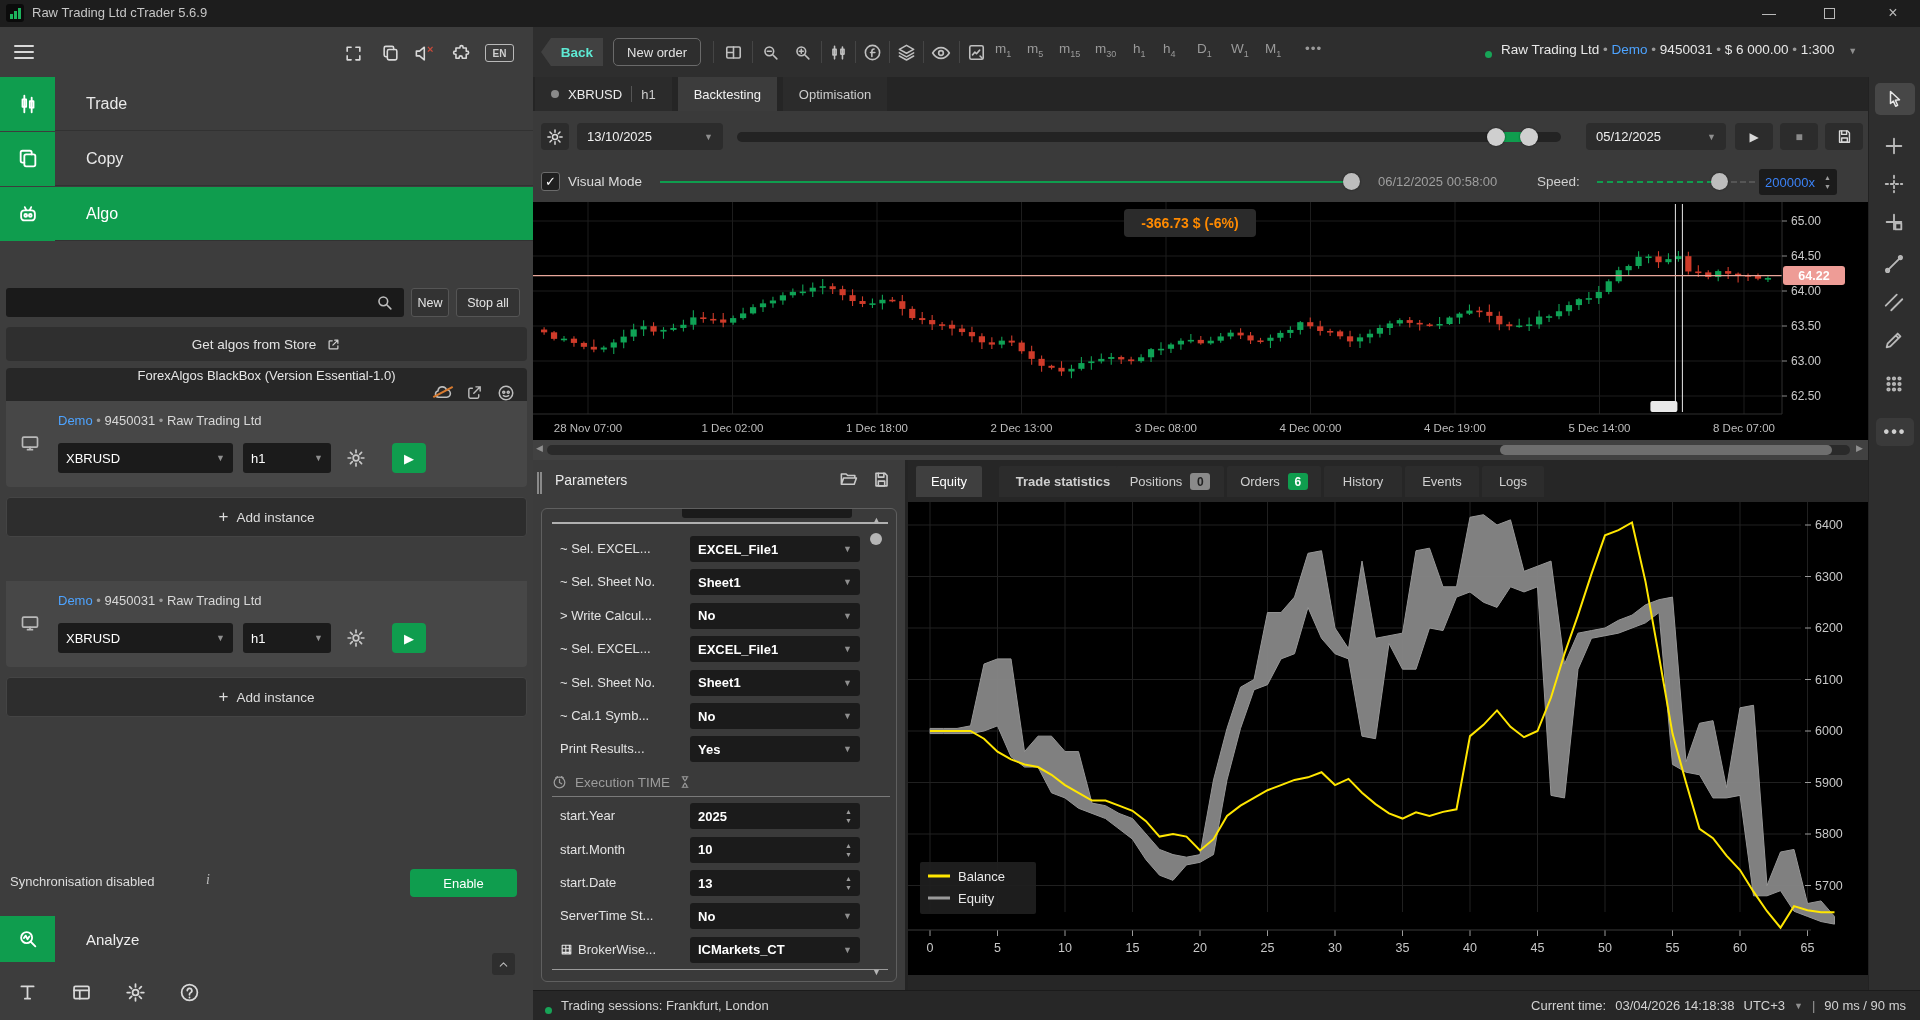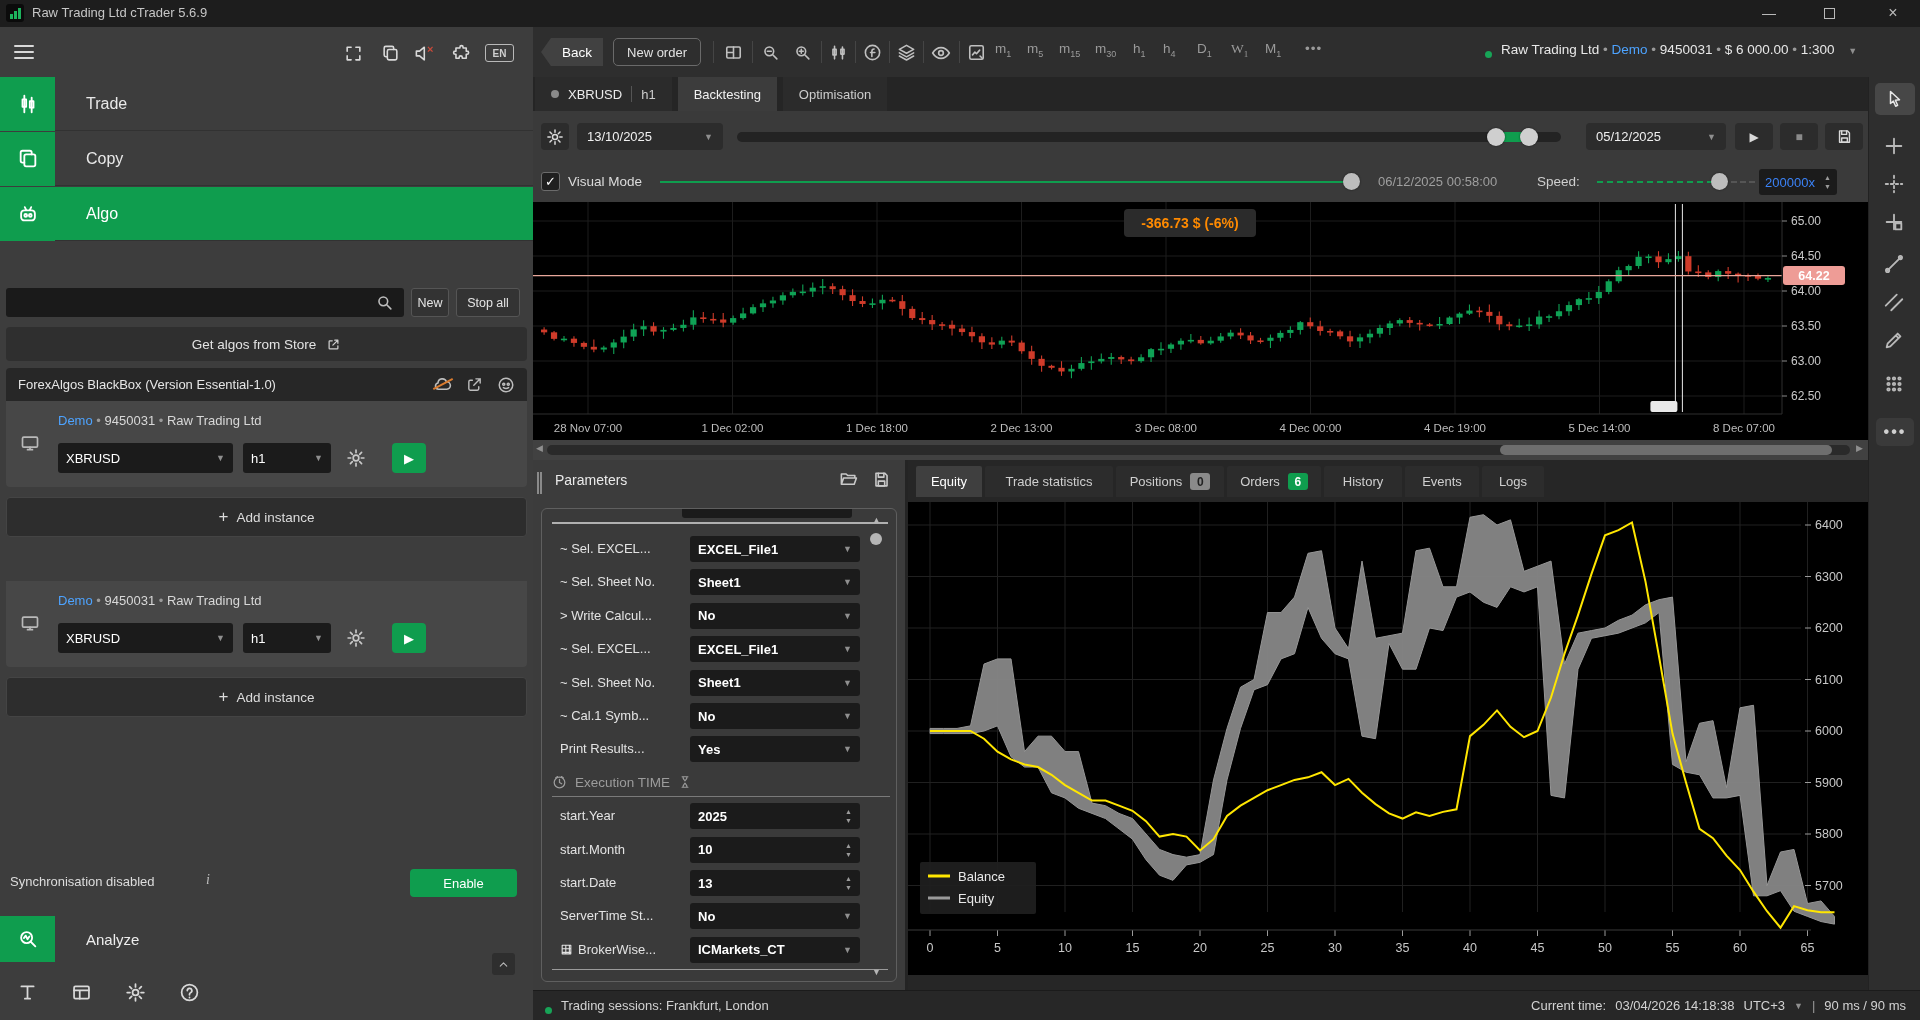--- a/index.html
+++ b/index.html
@@ -19,33 +19,33 @@
   .sbicon{color:#d9d9d9;}
   .navrow{left:0;width:533px;height:54px;background:#3d3d3d;display:flex;align-items:center;border-bottom:1px solid #323232;}
   .navrow .nico{width:55px;height:54px;background:#0f9d4e;display:flex;align-items:center;justify-content:center;color:#fff;flex:0 0 auto;}
   .navrow .nlab{margin-left:31px;font-size:16px;color:#e9e9e9;}
   .navrow.active{background:#0f9d4e;}
   .navrow.active .nlab{color:#fff;}
   .stab{height:33px;background:#2f2f2f;color:#c9c9c9;font-size:12.5px;display:flex;align-items:center;justify-content:center;border-bottom:3px solid transparent;}
   .stab.active{color:#fff;font-weight:bold;border-bottom:3px solid #0f9d4e;}
   #searchInput{left:6px;top:261px;width:398px;height:29px;background:#1a1a1a;border:none;border-radius:3px;color:#ddd;padding:0 32px 0 10px;font-size:13px;outline:none;}
   .sbtn{background:#333;border:1px solid #555;border-radius:3px;color:#e4e4e4;font-size:12.5px;display:flex;align-items:center;justify-content:center;}
-  .cardhead{left:6px;width:521px;height:33px;background:#272727;border-radius:4px 4px 0 0;color:#e6e6e6;font-size:13px;display:flex;align-items:center;padding:0 12px;}
+  .cardhead{left:6px;width:521px;height:33px;background:#272727;border-radius:4px 4px 0 0;color:#e6e6e6;font-size:13px;display:flex;align-items:center;padding:0 12px;flex-direction:column;}
   .cardhead .hicons{margin-left:auto;display:flex;gap:14px;align-items:center;color:#bdbdbd;}
   .inst{left:6px;width:521px;height:86px;background:#474747;border-radius:0 0 4px 4px;}
   .addinst{left:6px;width:521px;height:40px;background:#2d2d2d;border:1px solid #444;border-radius:4px;color:#dcdcdc;font-size:13.5px;display:flex;align-items:center;justify-content:center;gap:8px;}
   .sel{background:#1b1b1b;border-radius:3px;color:#fff;font-size:13px;display:flex;align-items:center;padding:0 8px;}
   .sel .caret{margin-left:auto;}
   .caret{color:#8f8f8f;font-size:9px;}
   .cloudslash{position:relative;display:block;}
   .cloudslash:after{content:"";position:absolute;left:-1px;top:8px;width:22px;height:2px;background:#d97b2f;transform:rotate(-28deg);}
   
   #main{left:533px;top:27px;width:1335px;height:963px;background:#3a3a3a;}
   #toolbar{left:0;top:0;width:1387px;height:50px;background:#2e2e2e;color:#c9c9c9;}
-  #backBtn{left:8px;top:11px;width:62px;height:28px;background:#414141;color:#ffffff;font-size:13.5px;display:flex;align-items:center;justify-content:center;padding-left:10px;clip-path:polygon(16% 0,100% 0,100% 100%,16% 100%,0 50%);}
+  #backBtn{left:8px;top:11px;width:62px;height:28px;background:#414141;color:#5eead4;font-size:13.5px;display:flex;align-items:center;justify-content:center;padding-left:10px;clip-path:polygon(16% 0,100% 0,100% 100%,16% 100%,0 50%);font-weight:bold;}
   #newOrderBtn{left:80px;top:11px;width:88px;height:28px;border:1px solid #6a6a6a;border-radius:5px;color:#e2e2e2;font-size:13px;display:flex;align-items:center;justify-content:center;background:#2e2e2e;}
   .tbico{top:16px;color:#c0c0c0;}
   .tbsep{top:14px;width:1px;height:22px;background:#454545;}
   .tf{top:14px;color:#9a9a9a;font-size:13.5px;}
   .tf sub{font-size:9px;}
   #chartTabsBar{left:0;top:50px;width:1335px;height:34px;background:#252525;display:flex;align-items:stretch;}
   .ctab{display:flex;align-items:center;font-size:13px;color:#cdcdcd;padding:0 16px;background:#2b2b2b;margin-right:6px;}
   .ctab.active{background:#3c3c3c;color:#f2f2f2;}
   #btRow{left:0;top:84px;width:1335px;height:51px;background:#3a3a3a;}
   .sqbtn{background:#2c2c2c;border-radius:4px;color:#d9d9d9;display:flex;align-items:center;justify-content:center;}
@@ -513,21 +513,21 @@
           </svg>
         </span>
       <div id="tfGroup">
           <span class="tf abs" style="left: 462px;"><span>m</span><sub>1</sub></span>
           <span class="tf abs" style="left: 494px;"><span>m</span><sub>5</sub></span>
           <span class="tf abs" style="left: 526px;"><span>m</span><sub>15</sub></span>
           <span class="tf abs" style="left: 562px;"><span>m</span><sub>30</sub></span>
           <span class="tf abs" style="left: 600px;"><span>h</span><sub>1</sub></span>
           <span class="tf abs" style="left: 630px;"><span>h</span><sub>4</sub></span>
           <span class="tf abs" style="left: 664px;"><span>D</span><sub>1</sub></span>
-          <span class="tf abs" style="left: 698px; font-family: Liberation Serif, serif;"><span>W</span><sub>1</sub></span>
+          <span class="tf abs" style="left: 698px;"><span>W</span><sub>1</sub></span>
           <span class="tf abs" style="left: 732px;"><span>M</span><sub>1</sub></span>
         </div>
       <span class="tf abs" style="left:772px;letter-spacing:1px">•••</span>
       <div class="abs" style="left:952px;top:17px"><span class="gdot"></span></div>
       <div class="abs" style="left:968px;top:15px;font-size:13.5px;color:#e8e8e8;white-space:nowrap">
         <span>Raw Trading Ltd</span>
         <span class="dim">•</span>
         <span style="color:#4da3ff">Demo</span>
         <span class="dim">•</span>
         <span>9450031</span>
@@ -1035,21 +1035,21 @@
           <span class="abs" style="left:328px;top:24px;width:12px;height:12px;border-radius:50%;background:#b5b5b5"></span>
           <span class="abs" style="left:330px;top:458px;color:#b5b5b5;font-size:9px">▼</span>
         </div>
       </div>
       <div class="abs" style="left:372px;top:0;width:3px;height:530px;background:#242424"></div>
       <div id="resultsPanel" class="abs">
         <div id="resultTabs">
             <div class="rtab active" style="left: 8px; width: 66px;">
               <span>Equity</span>
             </div>
-            <div class="rtab" style="left: 77px; width: 128px;">
+            <div class="rtab" style="left: 91px; width: 128px; font-weight: bold;">
               <span>Trade statistics</span>
             </div>
             <div class="rtab" style="left: 208px; width: 108px;">
               <span>Positions</span>
               <span class="badge" style="background:#8a8a8a;color:#222222">0</span>
             </div>
             <div class="rtab" style="left: 319px; width: 94px;">
               <span>Orders</span>
               <span class="badge" style="background:#0f9d4e;color:#ffffff">6</span>
             </div>

